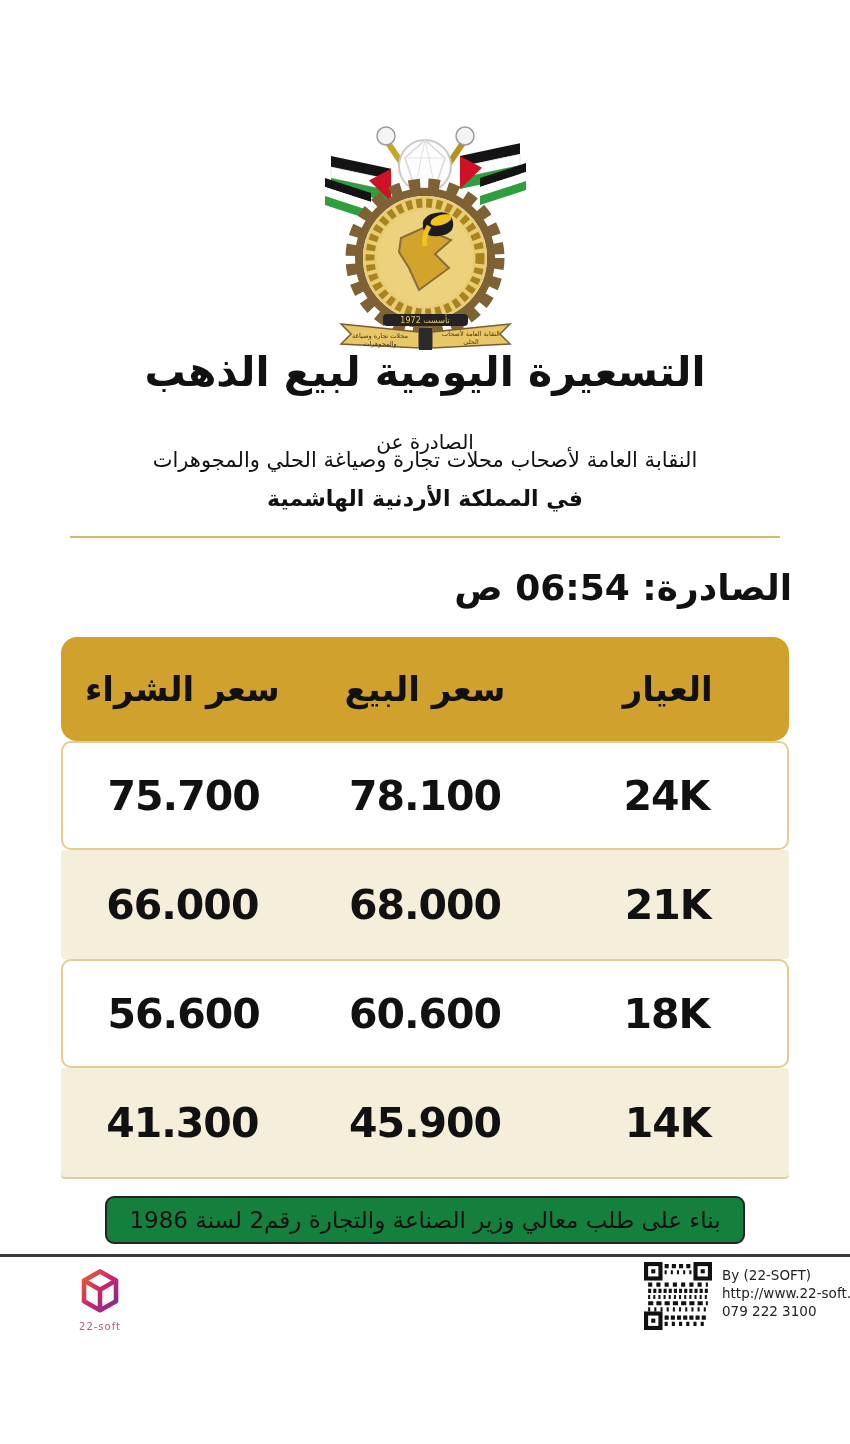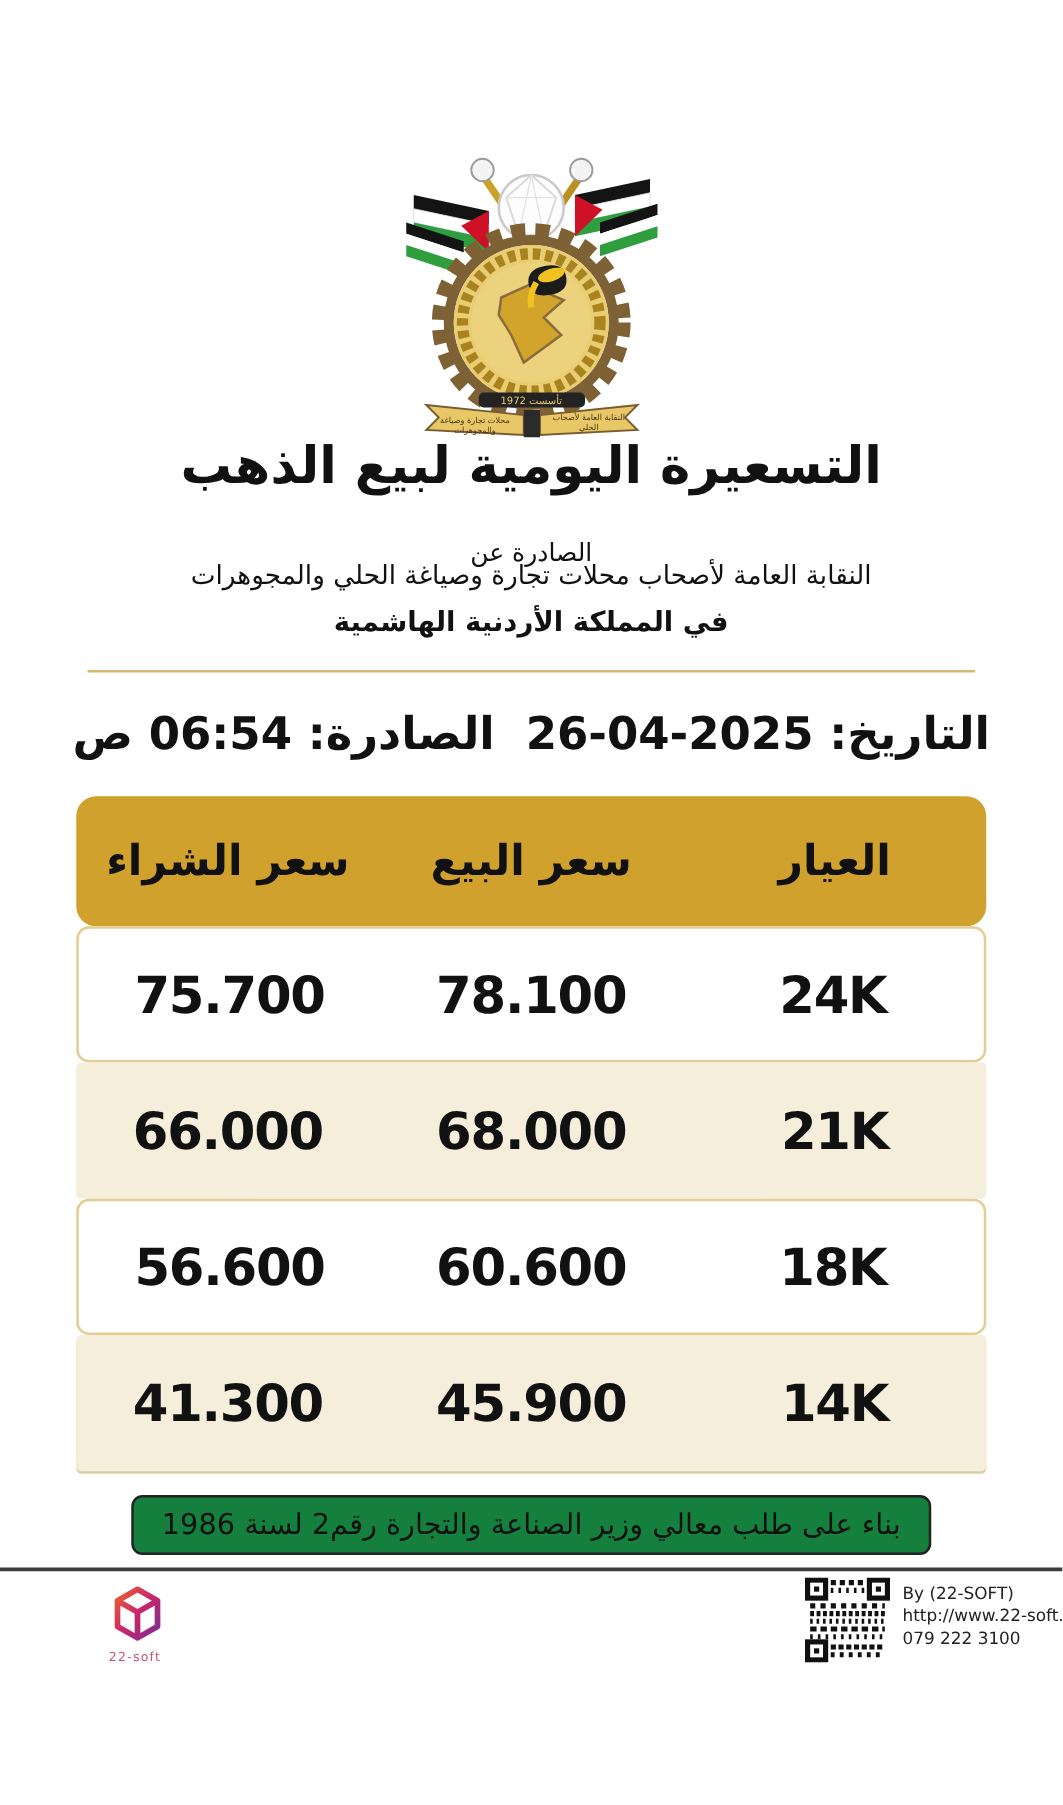--- a/index.html
+++ b/index.html
@@ -35,21 +35,21 @@
   .pt-row.cream { background:#f4eeda; border-radius:4px; }
   .pt-row.cream:last-child { box-shadow:0 2px 0 #ddd0a9; }
   .num { direction:ltr; unicode-bidi:isolate; }
   
   .notice-wrap { position:absolute; top:1196px; left:0; right:0; display:flex; justify-content:center; }
   .notice { border:2px solid #232323; border-radius:9px; padding:9px 22px;
             font-size:23px; background:#15803d; }
   
   .footer-sep { position:absolute; top:1254px; left:0; width:850px; height:3px; background:#3b3b3b; }
   .footer { position:absolute; top:1260px; left:0; width:850px; height:96px; direction:ltr; }
-  .softlogo { position:absolute; left:87px; top:8px; width:64px; }
+  .softlogo { position:absolute; left:68px; top:8px; width:64px; text-align:center; }
   .softlogo .softname { font-size:10px; color:#c2567a; margin-top:1px; letter-spacing:1px; }
   .qr { position:absolute; left:644px; top:2px; }
   .credit { position:absolute; left:722px; top:6px; font-size:13.5px; line-height:18px;
             color:#222; white-space:nowrap; font-family:"DejaVu Sans", sans-serif; }
 </style>
 </head>
 <body>
 
 <div class="logo-wrap">
   <svg width="205" height="232" viewBox="0 0 205 232">
@@ -128,24 +128,20 @@
   </svg>
 </div>
 
 <h1 class="title">التسعيرة اليومية لبيع الذهب</h1>
 <div class="sub1">الصادرة عن</div>
 <div class="sub2">النقابة العامة لأصحاب محلات تجارة وصياغة الحلي  والمجوهرات</div>
 <div class="sub3">في المملكة الأردنية الهاشمية</div>
 <div class="rule"></div>
 
 <div class="datetime">
-  <span class="dt-item">
-    <span>التاريخ:</span>
-    <span class="dt-val">26-04-2025</span>
-  </span>
   <span class="dt-item">
     <span>الصادرة:</span>
     <span>06:54 ص</span>
   </span>
 </div>
 
 <div class="price-table">
   <div class="pt-header">
     <div class="cell">العيار</div>
     <div class="cell">سعر البيع</div>

